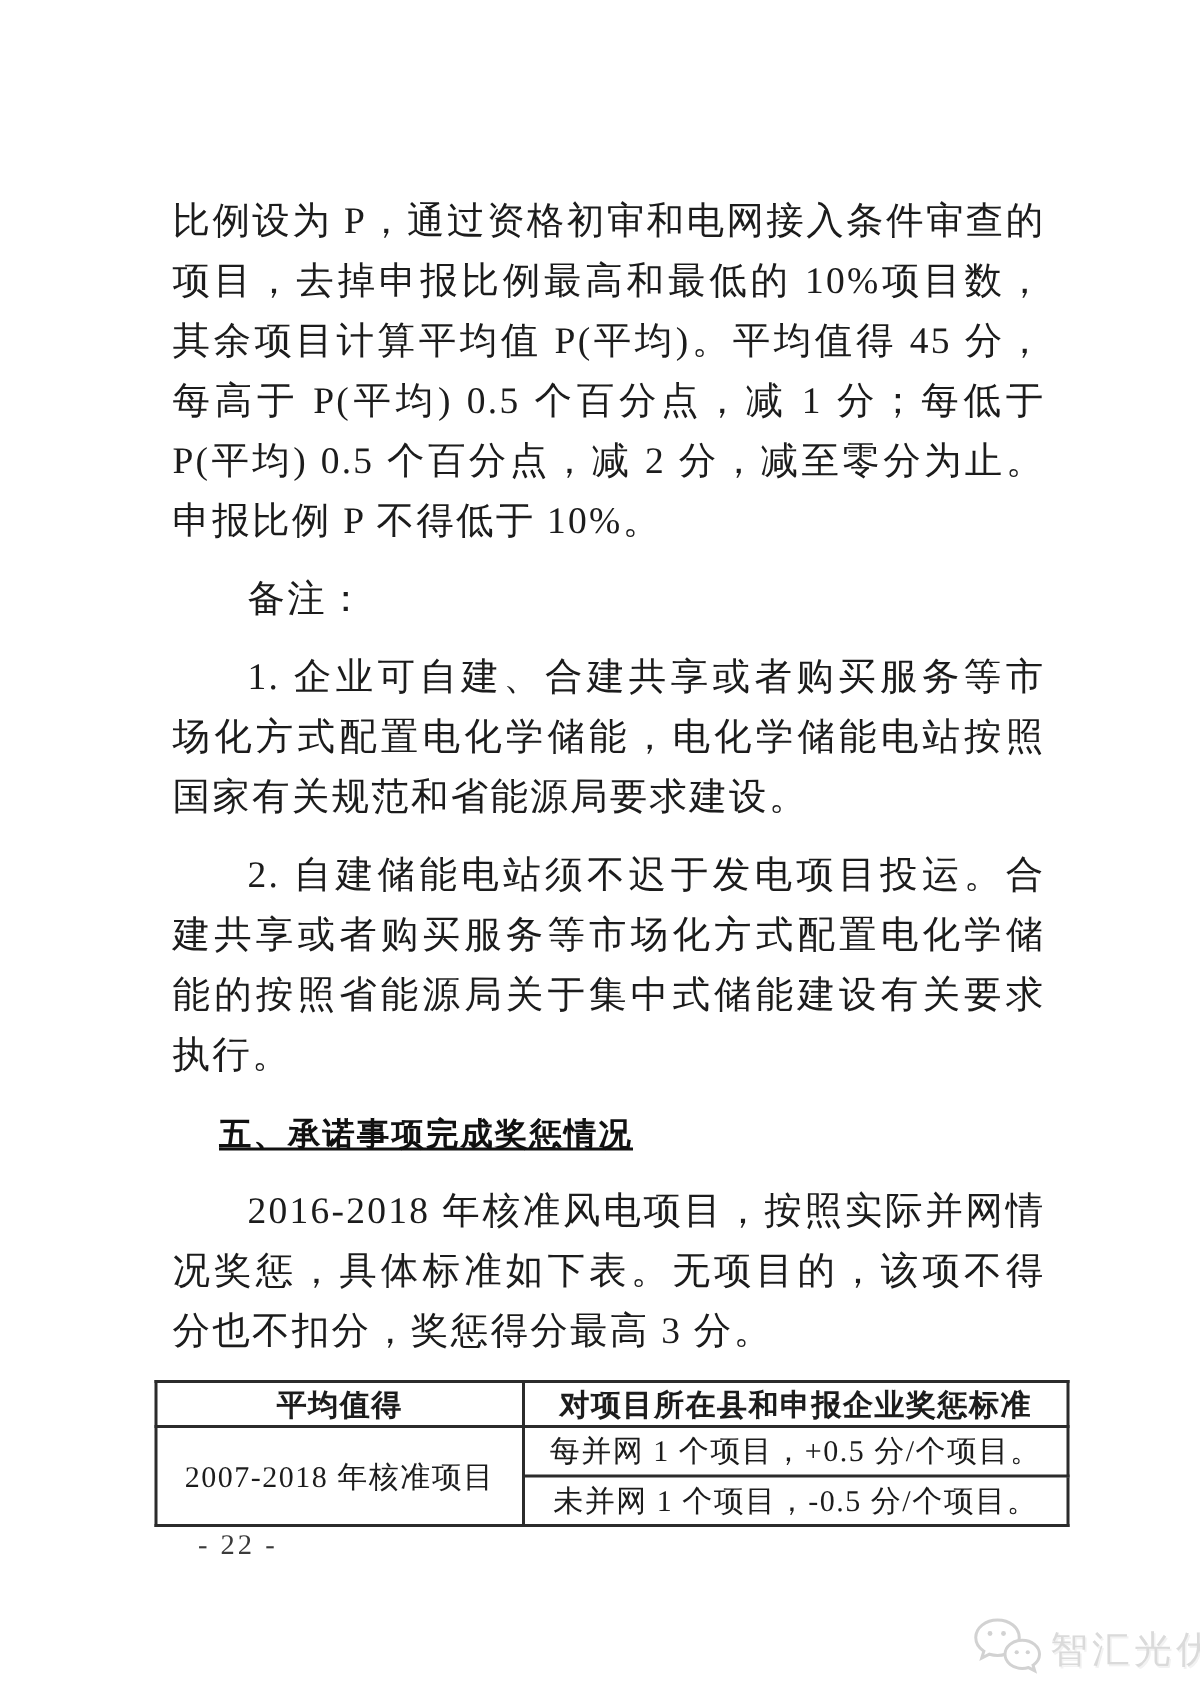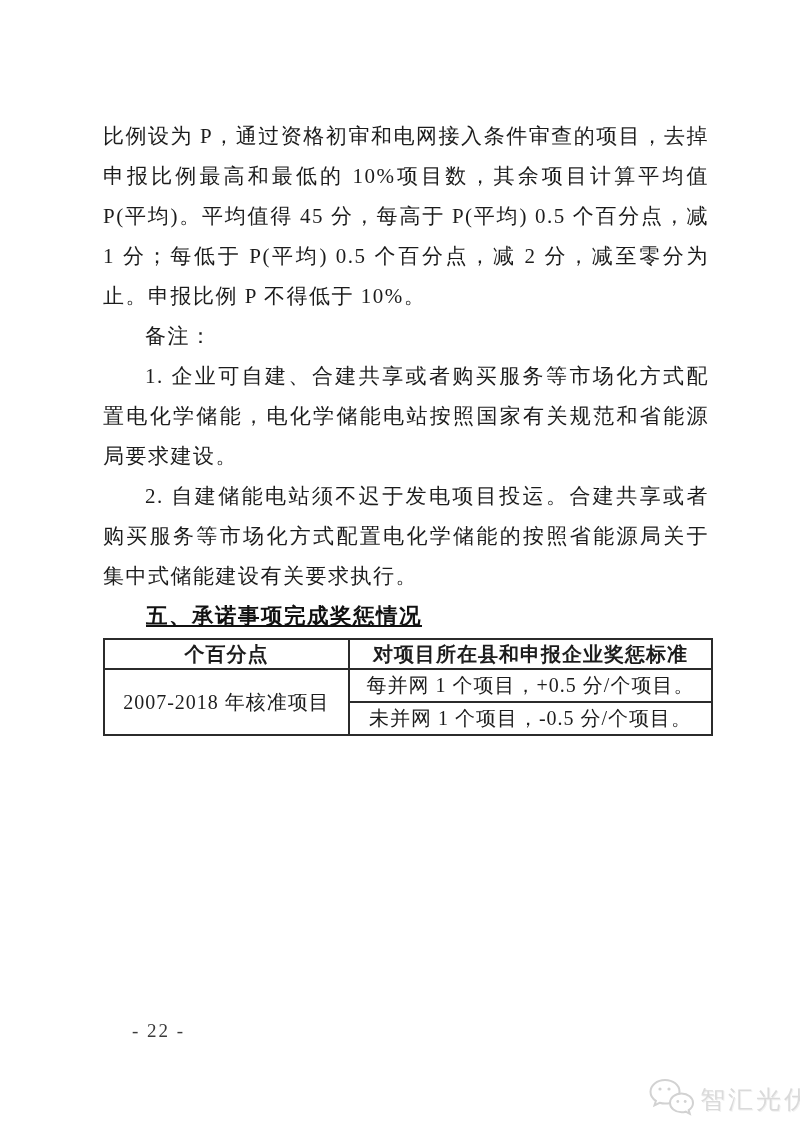--- a/index.html
+++ b/index.html
@@ -6,21 +6,21 @@
   body{
     width:800px;height:1131px;position:relative;background:#ffffff;
     font-family:"Liberation Serif","DejaVu Serif",serif;
     color:#1c1c1c;overflow:hidden;
   }
   .page{position:absolute;inset:0;background:#ffffff;}
   .content{
     position:absolute;left:103px;top:116px;width:606px;
   }
   .para{
-    margin:0;font-size:21px;line-height:40px;
+    margin:12px;font-size:25px;line-height:40px;
     text-align:justify;letter-spacing:1.5px;
     color:#1c1c1c;
   }
   .indent{text-indent:2em;}
   .heading{
     margin:0;font-size:21.5px;line-height:40px;
     font-weight:bold;letter-spacing:1.5px;text-indent:2em;
     color:#111;
     text-decoration:underline;
   }
@@ -72,29 +72,30 @@
     <p class="para indent">备注：</p>
 
     <p class="para indent">1. 企业可自建、合建共享或者购买服务等市场化方式配置电化学储能，电化学储能电站按照国家有关规范和省能源局要求建设。</p>
 
     <p class="para indent">2. 自建储能电站须不迟于发电项目投运。合建共享或者购买服务等市场化方式配置电化学储能的按照省能源局关于集中式储能建设有关要求执行。</p>
 
 
 
     <p class="heading">五、承诺事项完成奖惩情况</p>
 
+    <p class="para indent">2016-2018 年核准风电项目，按照实际并网情况奖惩，具体标准如下表。无项目的，该项不得分也不扣分，奖惩得分最高 3 分。</p>
 
     <table class="reward">
       <colgroup>
         <col class="col-type">
         <col class="col-std">
       </colgroup>
       <tbody>
           <tr>
-        <th>个百分点</th>
+        <th>平均值得</th>
         <th>对项目所在县和申报企业奖惩标准</th>
       </tr>
       <tr>
         <td rowspan="2">2007-2018 年核准项目</td>
         <td>每并网 1 个项目，+0.5 分/个项目。</td>
       </tr>
       <tr>
         <td>未并网 1 个项目，-0.5 分/个项目。</td>
       </tr>
     </tbody>

